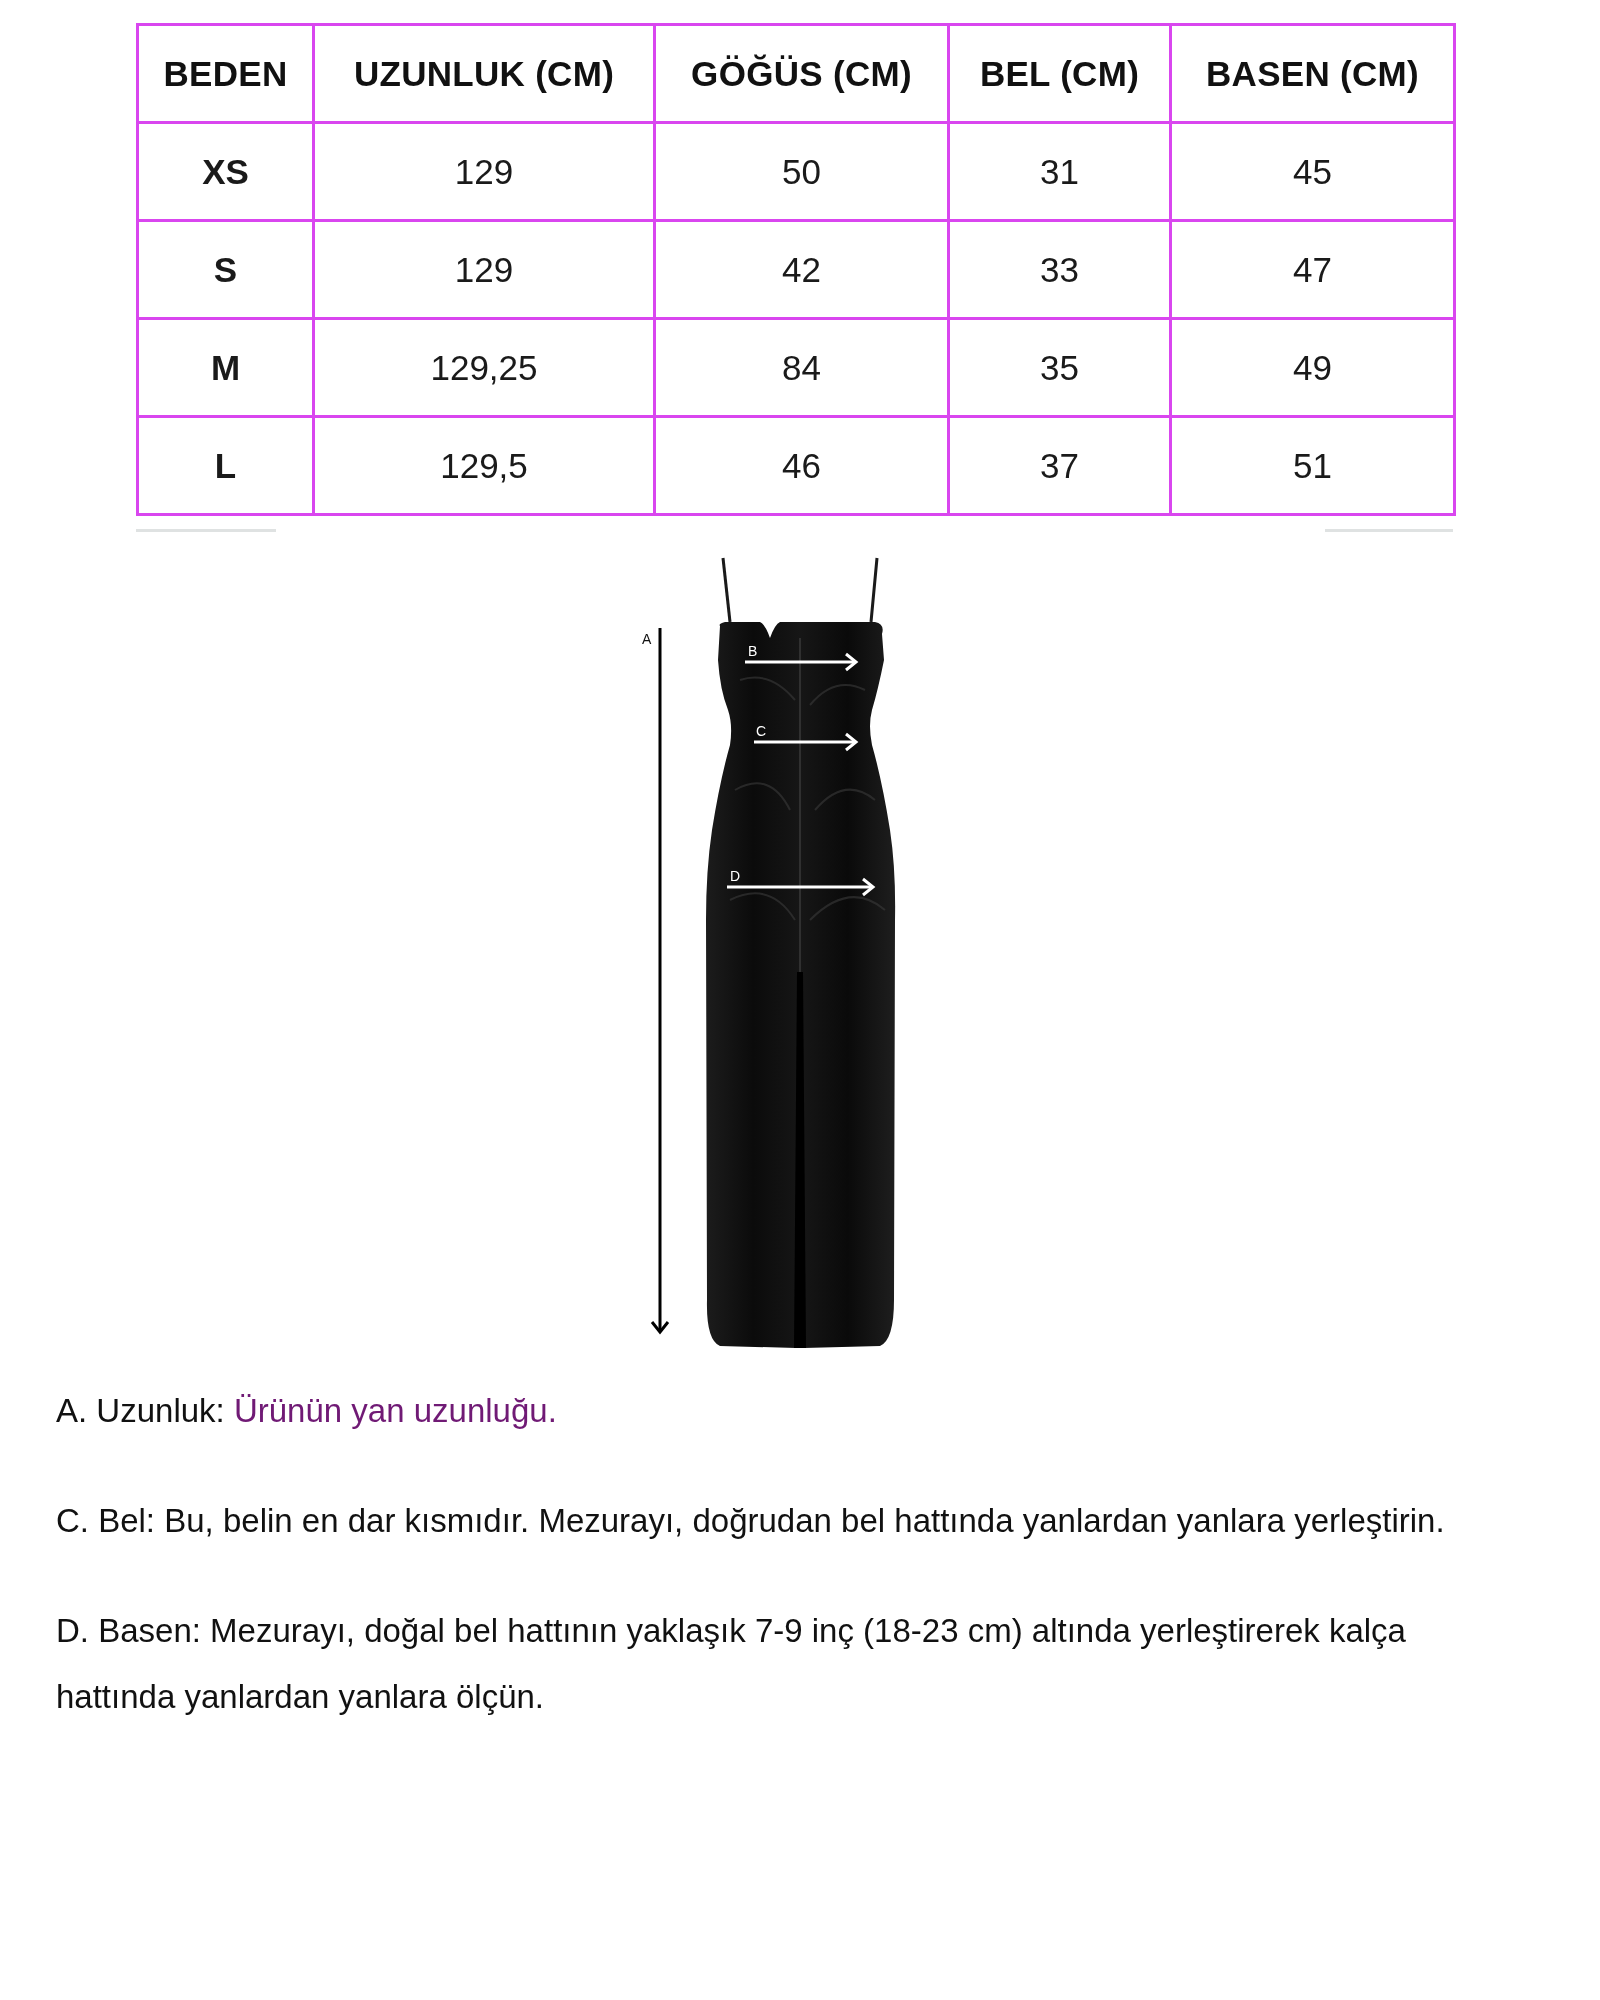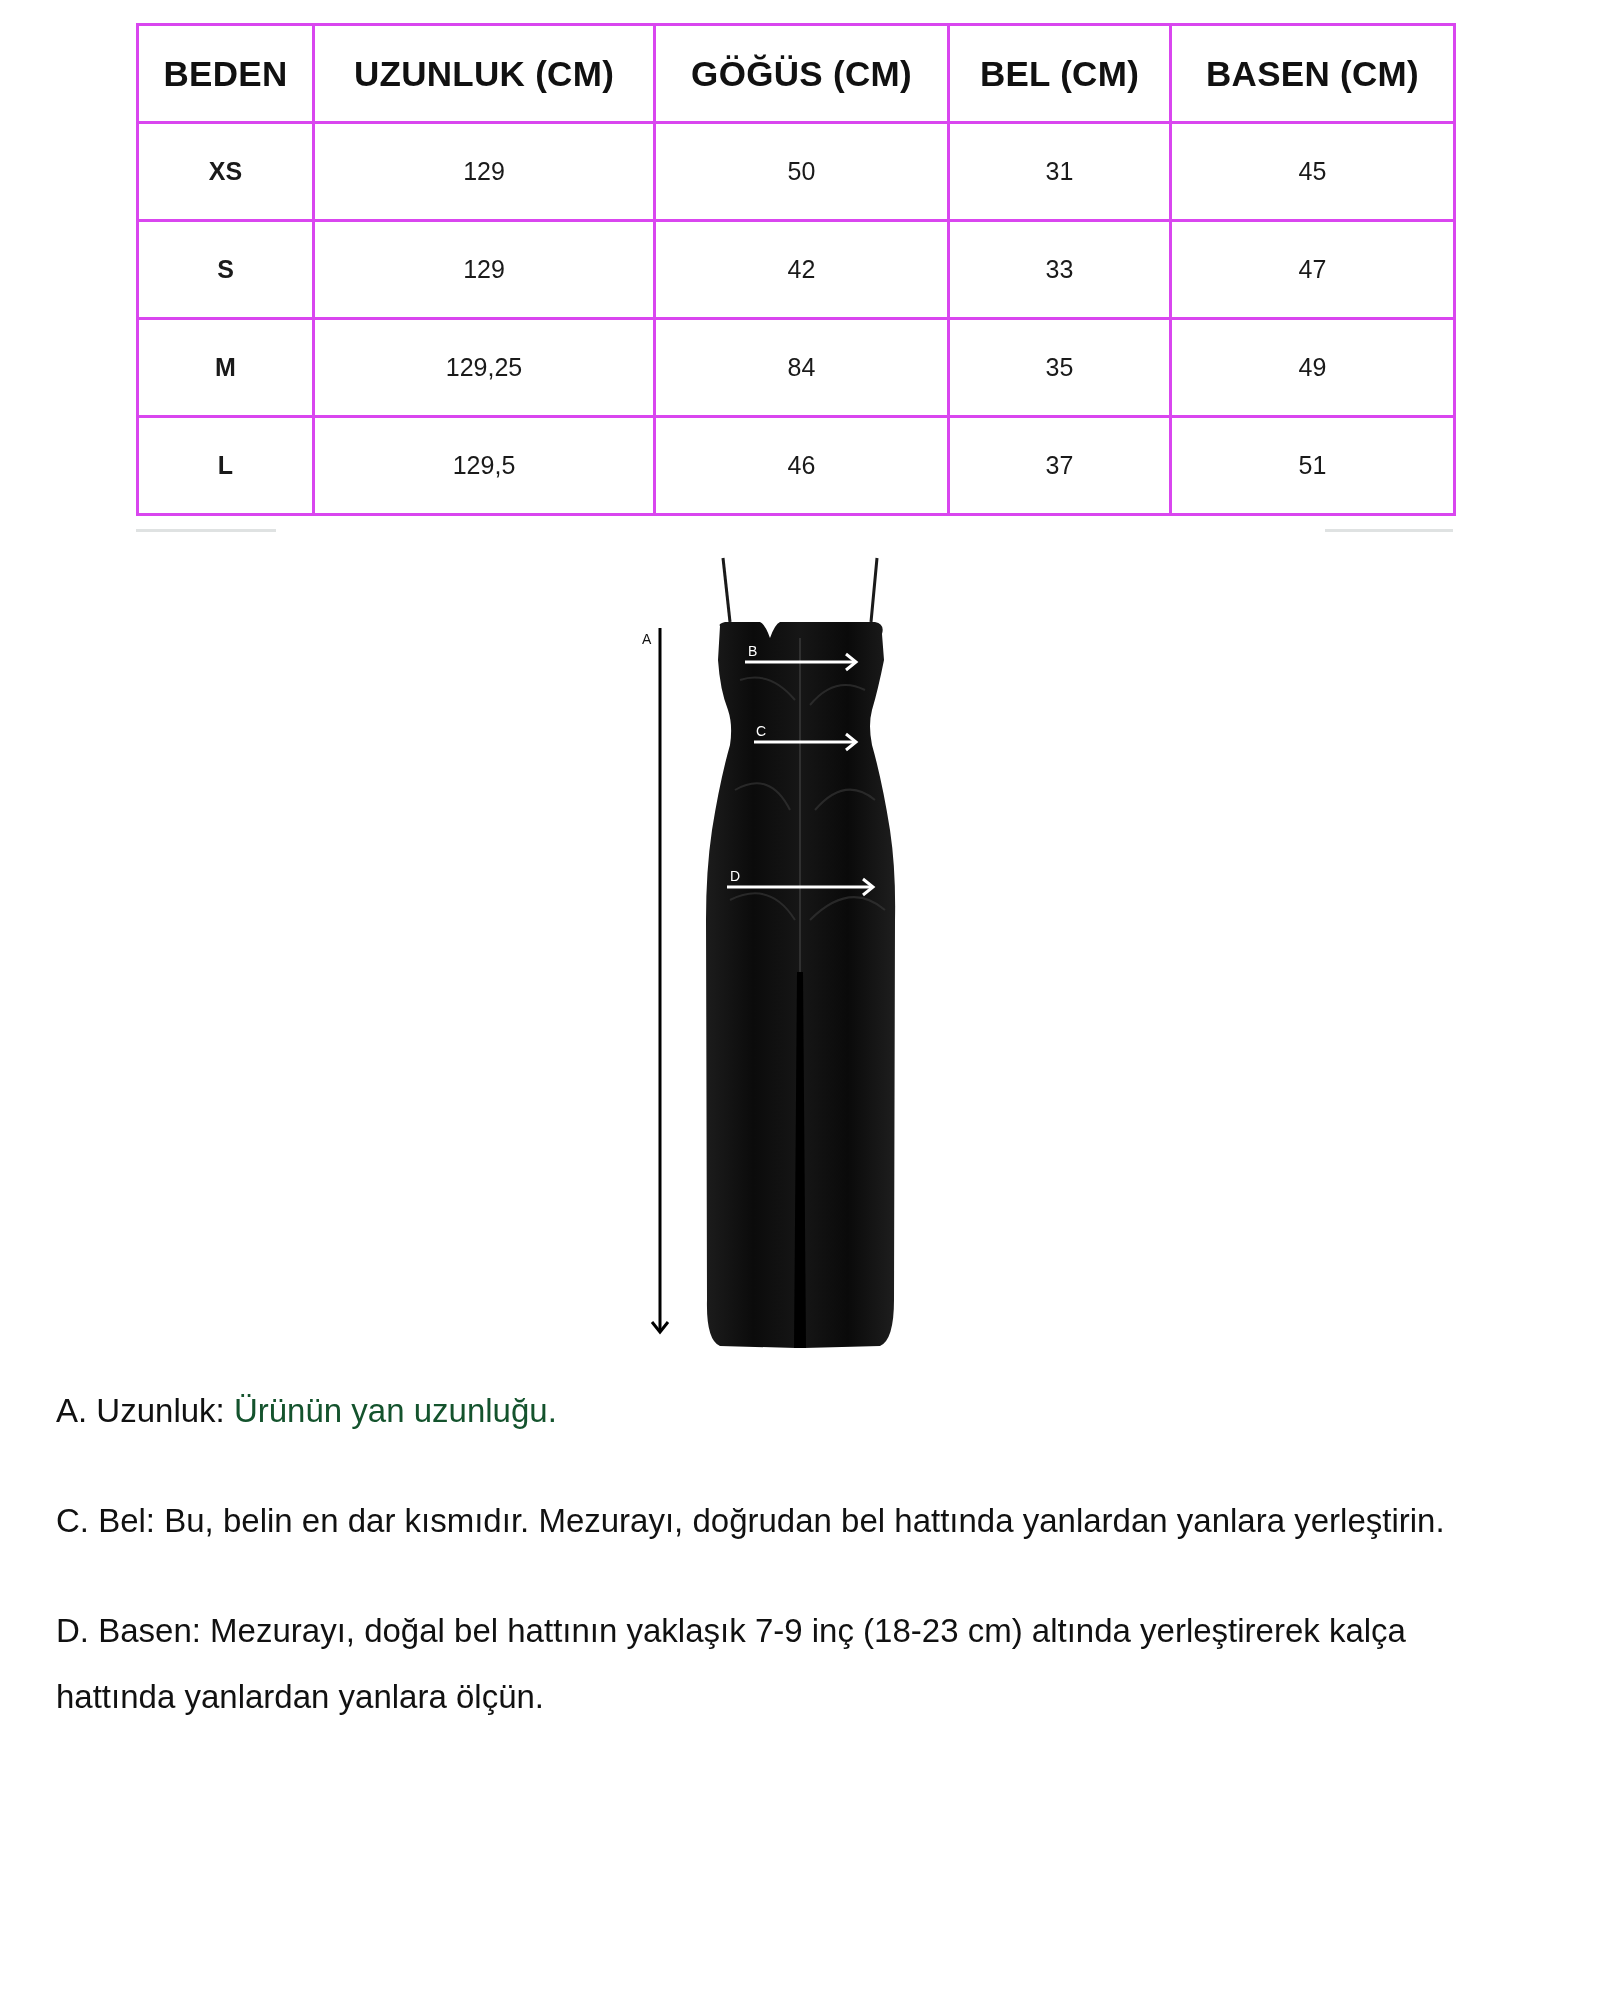--- a/index.html
+++ b/index.html
@@ -5,36 +5,36 @@
   html, body { margin: 0; padding: 0; background: #ffffff; }
   body { width: 1600px; height: 2000px; position: relative; overflow: hidden;
          font-family: "Liberation Sans", "DejaVu Sans", sans-serif; color: #111; }
 
   
   .size-table { position: absolute; left: 136px; top: 23px; width: 1317px;
                 border-collapse: collapse; table-layout: fixed; }
   .size-table td, .size-table th { border: 3px solid #d946ef; height: 95px;
                 padding: 0; text-align: center; vertical-align: middle; }
   .size-table th { font-weight: bold; font-size: 35px; color: #111; letter-spacing: 0.3px; }
-  .size-table td { font-size: 25px; color: #1a1a1a; }
+  .size-table td { font-size: 35px; color: #1a1a1a; }
   .size-table td.size-label { font-weight: bold; }
   .tb-accent { position: absolute; height: 3px; background: #dfe2e2; top: 529px; }
 
   
   .diagram { position: absolute; left: 620px; top: 540px; width: 300px; height: 820px; }
   .diagram svg { display: block; }
   .marker { position: absolute; font-size: 14px; line-height: 1; }
   .marker.dark { color: #111; }
   .marker.light { color: #ffffff; }
 
   
   .desc { position: absolute; left: 56px; top: 1378px; width: 1500px;
           font-size: 33px; line-height: 66px; color: #111; }
   .desc p { margin: 0 0 44px 0; }
-  .desc .muted { color: #14532d; text-align: center; }
+  .desc .muted { color: #701a75; text-align: center; }
   .desc .w-b { width: 1490px; }
   .desc .w-c { width: 1420px; }
   .desc .w-d { width: 1470px; }
 </style>
 </head>
 <body>
 
 <table class="size-table">
   <colgroup>
     <col style="width:176px">

